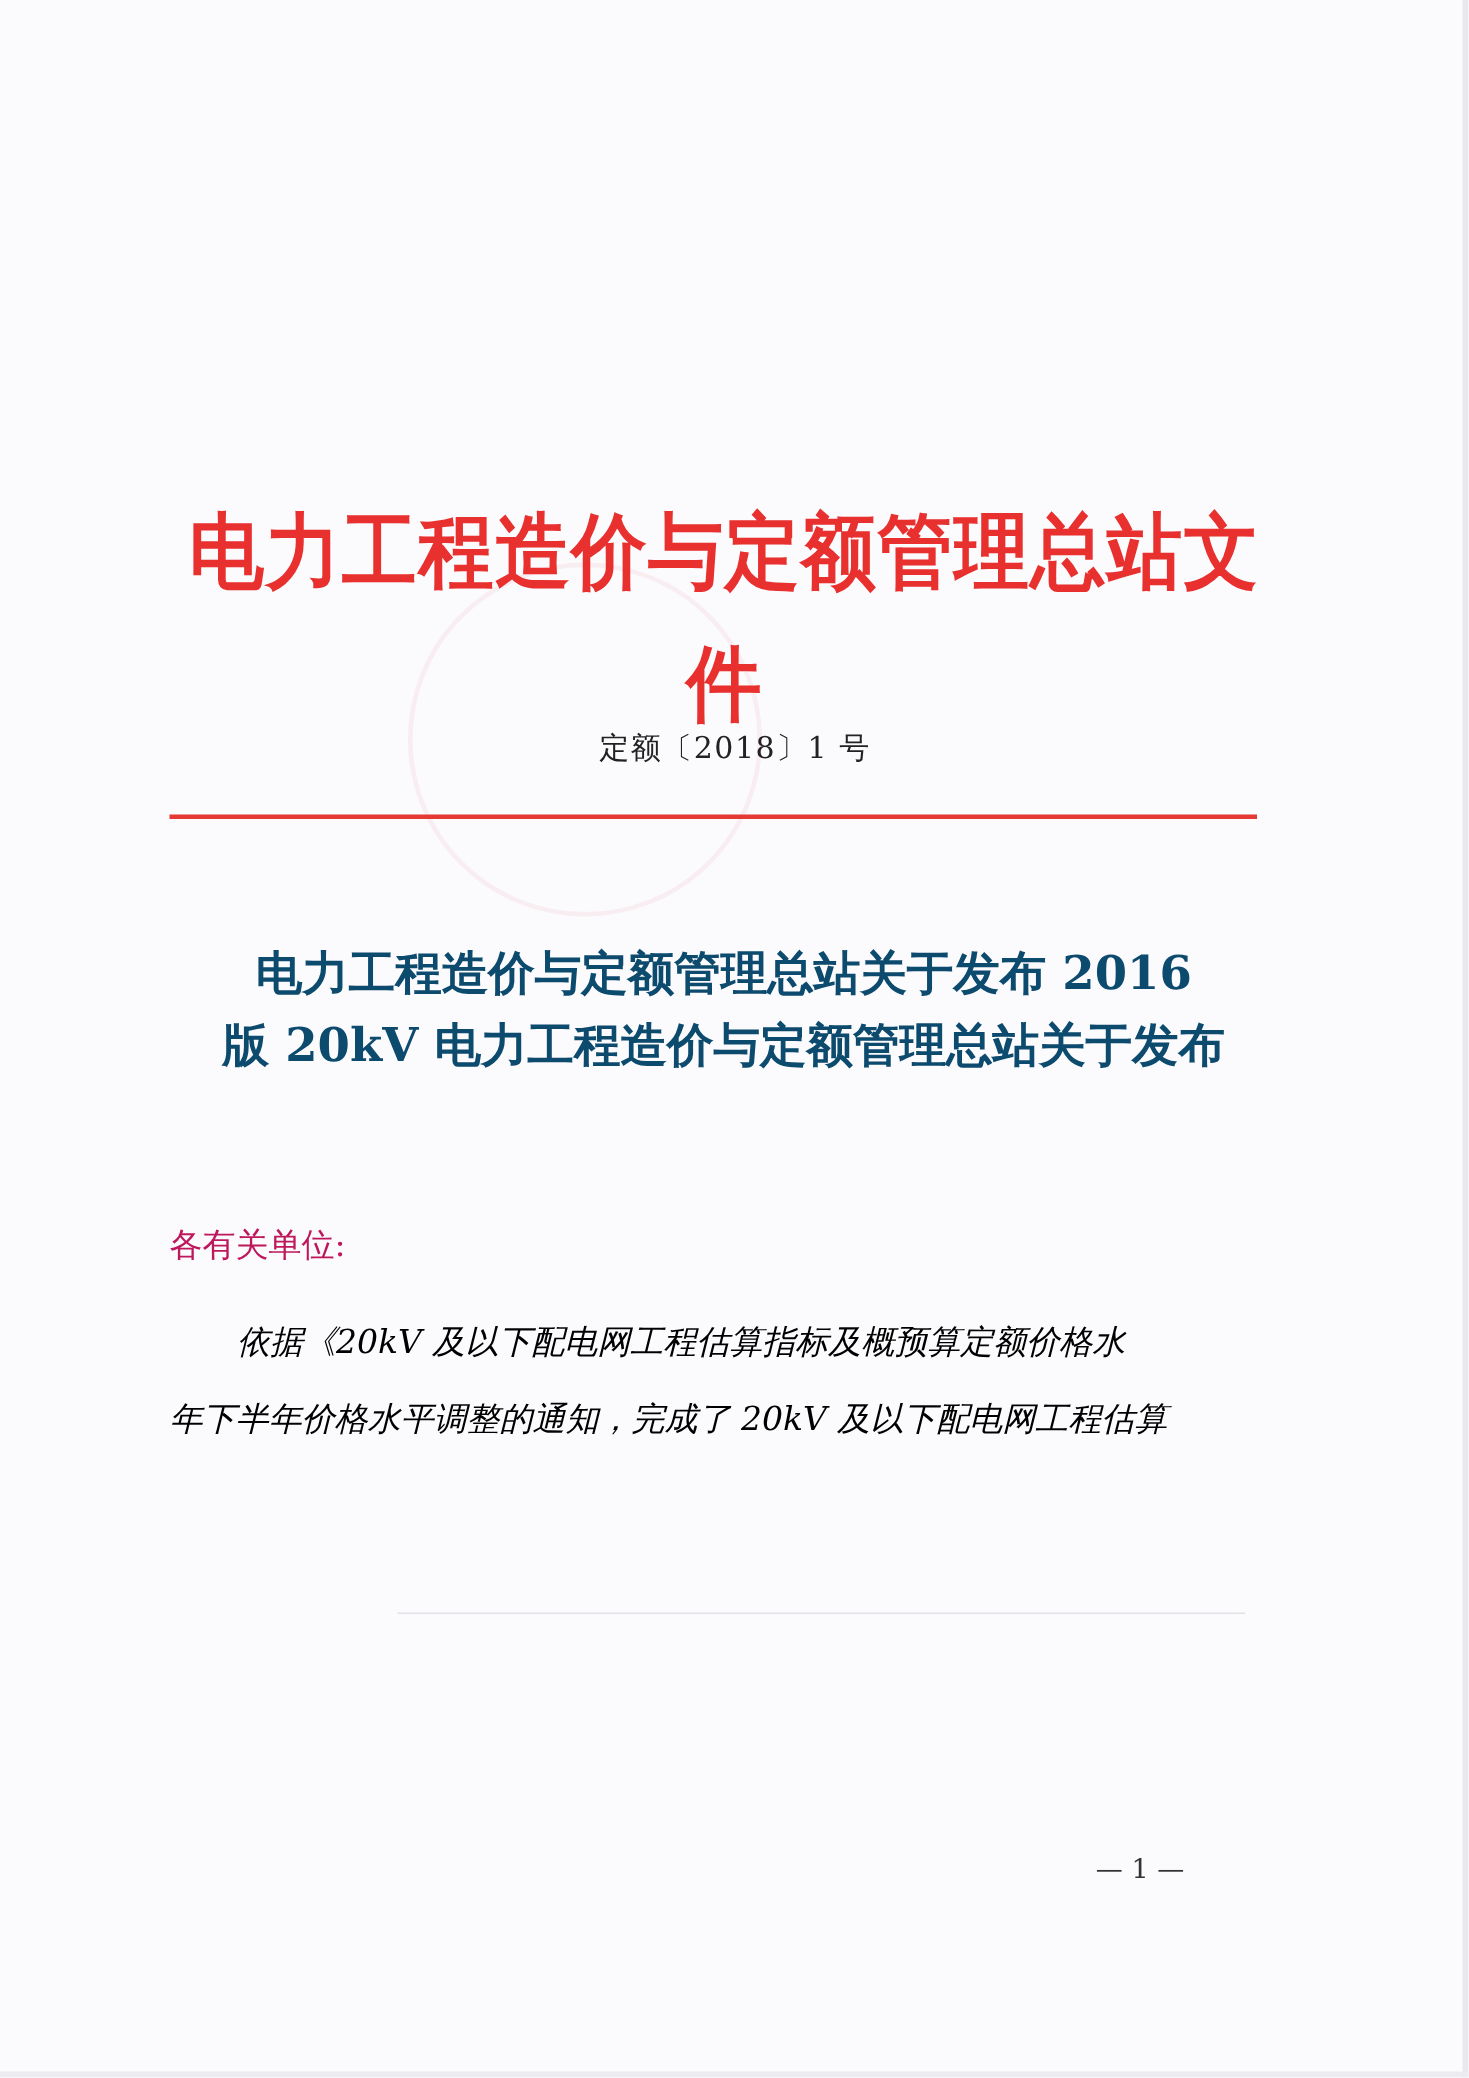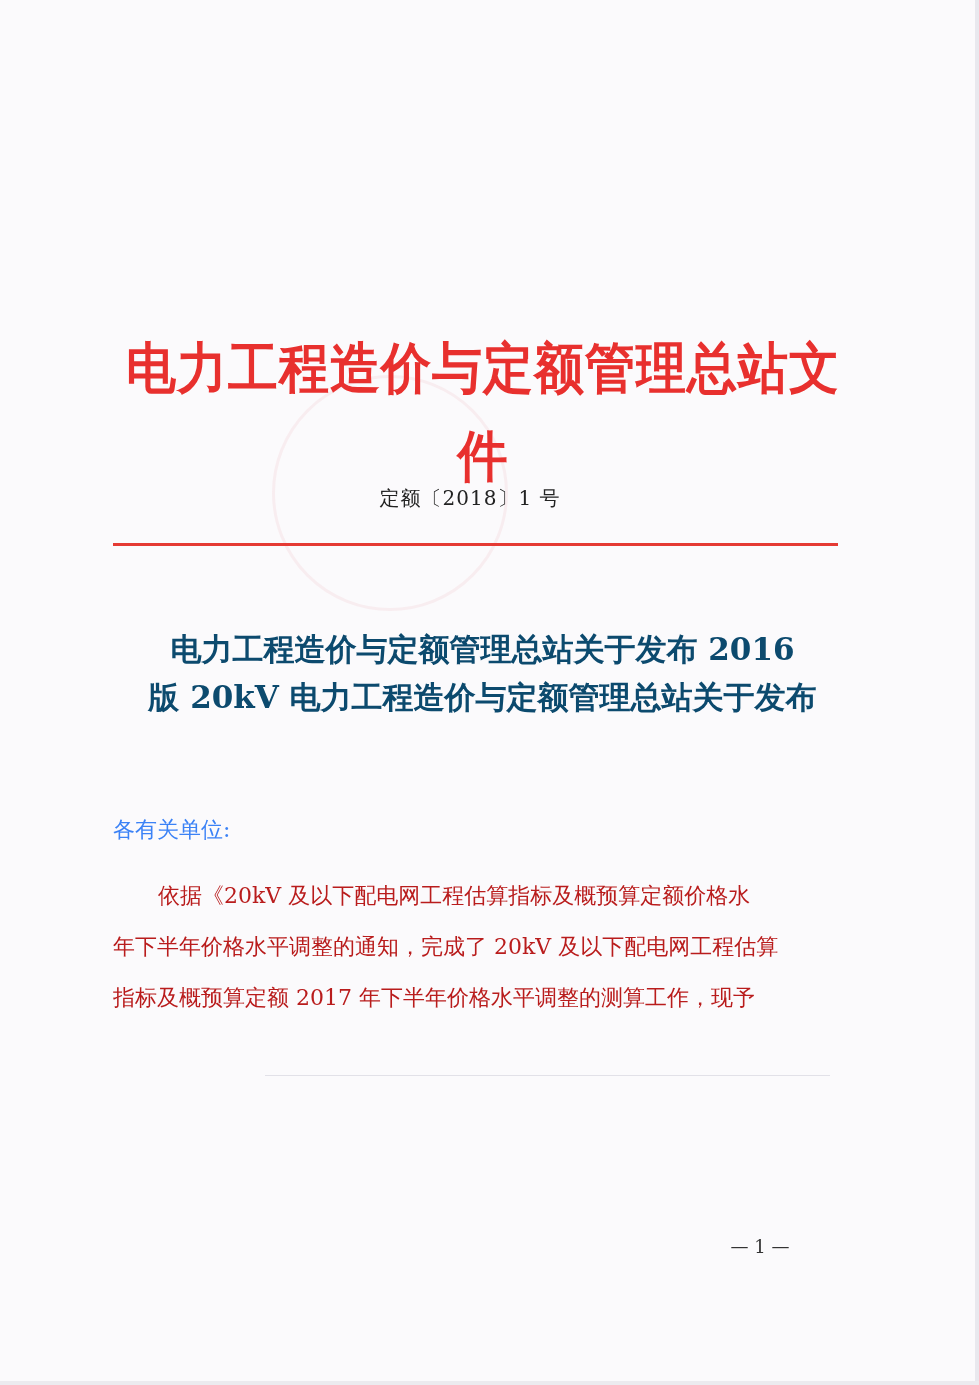--- a/index.html
+++ b/index.html
@@ -20,41 +20,41 @@
     border-radius:50%; border:3px solid rgba(230,150,160,0.12);
   }
   .header-title {
     position:absolute; left:118px; top:332px; width:730px;
     text-align:center; color:#e8302e;
     font-family:"DejaVu Serif", serif;
     font-size:50px; font-weight:bold; letter-spacing:1px;
     line-height:80px; transform:scaleY(1.1);
   }
   .doc-number {
-    position:absolute; left:320px; top:485px; width:300px; text-align:center;
+    position:absolute; left:340px; top:485px; width:300px; text-align:center;
     font-family:"DejaVu Serif", serif; font-size:20px; color:#222;
     letter-spacing:1px;
   }
   .red-rule {
     position:absolute; left:113px; top:543px; width:725px; height:3px;
     background:#e53a34;
   }
   .notice-title {
     position:absolute; left:110px; top:625px; width:745px;
     text-align:center; font-family:"DejaVu Serif", serif;
     font-size:31px; font-weight:bold; line-height:48px; color:#0c4a6e;
   }
   .notice-title div { white-space:nowrap; }
   .salutation {
     position:absolute; left:113px; top:815px;
-    font-size:22px; color:#3b82f6;
+    font-size:22px; color:#be185d;
   }
   .body-para {
     position:absolute; left:113px; top:870px; width:740px;
-    font-size:22px; line-height:51px; color:#b91c1c;
+    font-size:22px; line-height:51px; color:#000000;font-style:italic;
   }
   .body-para div { white-space:nowrap; }
   .body-para .indent { padding-left:45px; }
   .faint-line {
     position:absolute; left:265px; top:1075px; width:565px; height:1px;
     background:rgba(150,150,170,0.25);
   }
   .page-number {
     position:absolute; left:710px; top:1236px; width:100px;
     text-align:center; font-size:18px; color:#333;
@@ -74,18 +74,17 @@
 <div class="notice-title">
   <div>电力工程造价与定额管理总站关于发布 2016</div>
   <div>版 20kV 电力工程造价与定额管理总站关于发布</div>
 </div>
 
 <div class="salutation">各有关单位:</div>
 
 <div class="body-para">
   <div class="indent">依据《20kV 及以下配电网工程估算指标及概预算定额价格水</div>
   <div>年下半年价格水平调整的通知，完成了 20kV 及以下配电网工程估算</div>
-  <div>指标及概预算定额 2017 年下半年价格水平调整的测算工作，现予</div>
 </div>
 
 <div class="faint-line"></div>
 
 <div class="page-number">— 1 —</div>
 
 </body></html>

